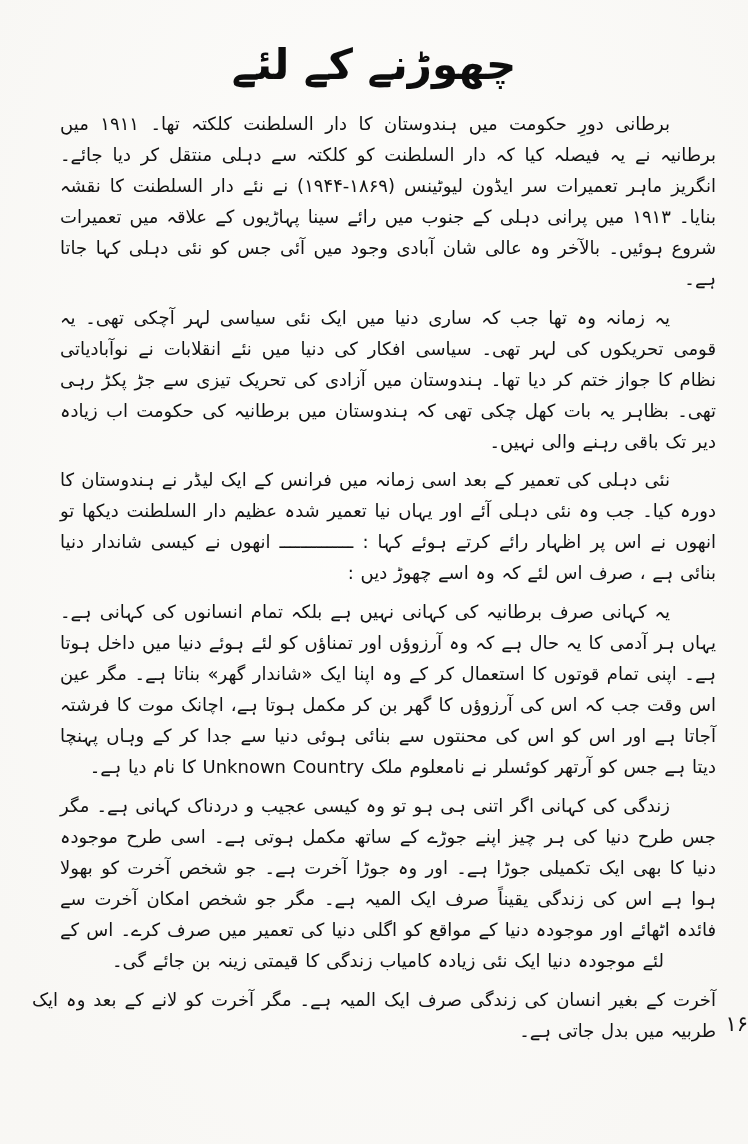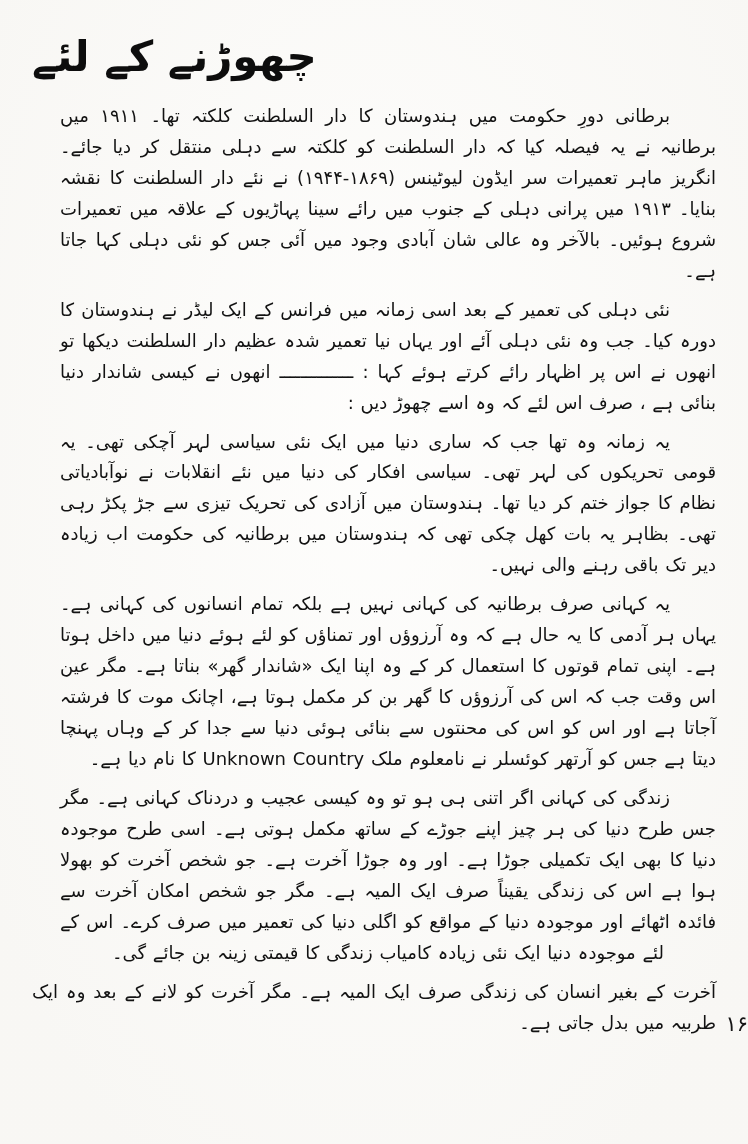--- a/index.html
+++ b/index.html
@@ -17,25 +17,25 @@
     height: 1144px;
     box-sizing: border-box;
     padding: 14px 32px 0 32px;
     overflow: hidden;
     background:
       radial-gradient(ellipse at 50% 40%, rgba(255,255,255,0.6) 0%, rgba(0,0,0,0.015) 85%),
       #fcfbf8;
   }
   .title {
     direction: rtl;
-    text-align: left;
+    text-align: center;
     font-size: 42px;
     font-weight: bold;
     letter-spacing: 1px;
-    margin: 18px 0 20px 0;
+    margin: 26px 0 20px 0;
     color: #0d0d0d;
   }
   .para {
     direction: rtl;
     unicode-bidi: embed;
     text-align: justify;
     font-size: 18px;
     line-height: 1.72;
     margin: 0 0 8px 0;
     color: #121212;
@@ -66,23 +66,23 @@
 </style>
 </head>
 <body>
 
 <div class="page">
 
   <h1 class="title">چھوڑنے کے لئے</h1>
 
   <p class="para indent">برطانی دورِ حکومت میں ہندوستان کا دار السلطنت کلکتہ تھا۔ ۱۹۱۱ میں برطانیہ نے یہ فیصلہ کیا کہ دار السلطنت کو کلکتہ سے دہلی منتقل کر دیا جائے۔ انگریز ماہر تعمیرات سر ایڈون لیوٹینس (۱۸۶۹-۱۹۴۴) نے نئے دار السلطنت کا نقشہ بنایا۔ ۱۹۱۳ میں پرانی دہلی کے جنوب میں رائے سینا پہاڑیوں کے علاقہ میں تعمیرات شروع ہوئیں۔ بالآخر وہ عالی شان آبادی وجود میں آئی جس کو نئی دہلی کہا جاتا ہے۔</p>
 
+  <p class="para indent">یہ زمانہ وہ تھا جب کہ ساری دنیا میں ایک نئی سیاسی لہر آچکی تھی۔ یہ قومی تحریکوں کی لہر تھی۔ سیاسی افکار کی دنیا میں نئے انقلابات نے نوآبادیاتی نظام کا جواز ختم کر دیا تھا۔ ہندوستان میں آزادی کی تحریک تیزی سے جڑ پکڑ رہی تھی۔ بظاہر یہ بات کھل چکی تھی کہ ہندوستان میں برطانیہ کی حکومت اب زیادہ دیر تک باقی رہنے والی نہیں۔</p>
+
   <p class="para indent">نئی دہلی کی تعمیر کے بعد اسی زمانہ میں فرانس کے ایک لیڈر نے ہندوستان کا دورہ کیا۔ جب وہ نئی دہلی آئے اور یہاں نیا تعمیر شدہ عظیم دار السلطنت دیکھا تو انھوں نے اس پر اظہار رائے کرتے ہوئے کہا : ــــــــــــــ انھوں نے کیسی شاندار دنیا بنائی ہے ، صرف اس لئے کہ وہ اسے چھوڑ دیں :</p>
-
-  <p class="para indent">یہ زمانہ وہ تھا جب کہ ساری دنیا میں ایک نئی سیاسی لہر آچکی تھی۔ یہ قومی تحریکوں کی لہر تھی۔ سیاسی افکار کی دنیا میں نئے انقلابات نے نوآبادیاتی نظام کا جواز ختم کر دیا تھا۔ ہندوستان میں آزادی کی تحریک تیزی سے جڑ پکڑ رہی تھی۔ بظاہر یہ بات کھل چکی تھی کہ ہندوستان میں برطانیہ کی حکومت اب زیادہ دیر تک باقی رہنے والی نہیں۔</p>
 
 
   <p class="para indent">یہ کہانی صرف برطانیہ کی کہانی نہیں ہے بلکہ تمام انسانوں کی کہانی ہے۔ یہاں ہر آدمی کا یہ حال ہے کہ وہ آرزوؤں اور تمناؤں کو لئے ہوئے دنیا میں داخل ہوتا ہے۔ اپنی تمام قوتوں کا استعمال کر کے وہ اپنا ایک «شاندار گھر» بناتا ہے۔ مگر عین اس وقت جب کہ اس کی آرزوؤں کا گھر بن کر مکمل ہوتا ہے، اچانک موت کا فرشتہ آجاتا ہے اور اس کو اس کی محنتوں سے بنائی ہوئی دنیا سے جدا کر کے وہاں پہنچا دیتا ہے جس کو آرتھر کوئسلر نے نامعلوم ملک Unknown Country کا نام دیا ہے۔</p>
 
   <p class="para indent center-last">زندگی کی کہانی اگر اتنی ہی ہو تو وہ کیسی عجیب و دردناک کہانی ہے۔ مگر جس طرح دنیا کی ہر چیز اپنے جوڑے کے ساتھ مکمل ہوتی ہے۔ اسی طرح موجودہ دنیا کا بھی ایک تکمیلی جوڑا ہے۔ اور وہ جوڑا آخرت ہے۔ جو شخص آخرت کو بھولا ہوا ہے اس کی زندگی یقیناً صرف ایک المیہ ہے۔ مگر جو شخص امکان آخرت سے فائدہ اٹھائے اور موجودہ دنیا کے مواقع کو اگلی دنیا کی تعمیر میں صرف کرے۔ اس کے لئے موجودہ دنیا ایک نئی زیادہ کامیاب زندگی کا قیمتی زینہ بن جائے گی۔</p>
 
   <p class="para">آخرت کے بغیر انسان کی زندگی صرف ایک المیہ ہے۔ مگر آخرت کو لانے کے بعد وہ ایک طربیہ میں بدل جاتی ہے۔</p>
 
   <div class="page-number">۱۶</div>
 

